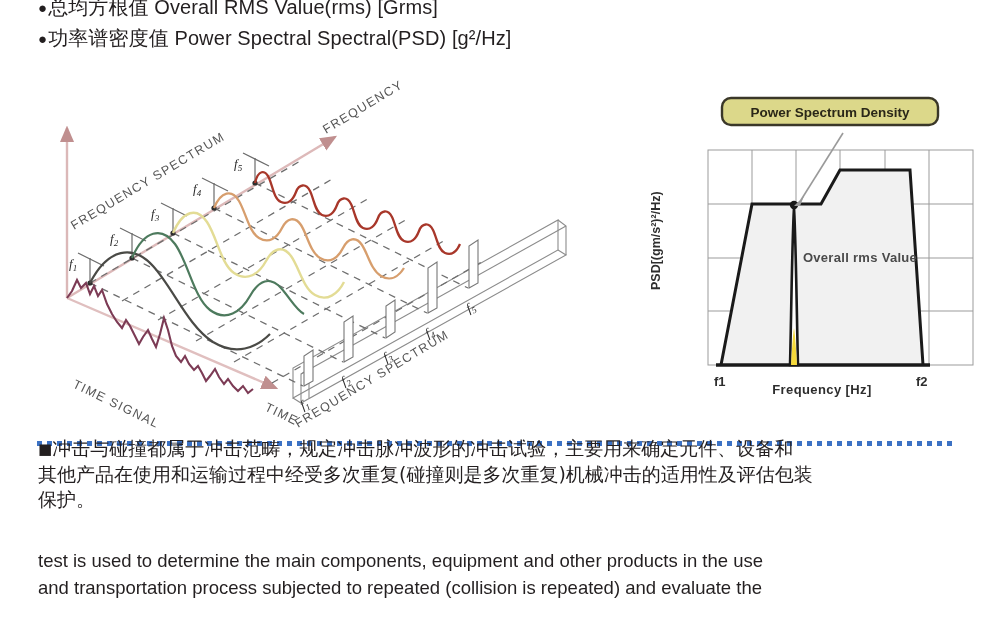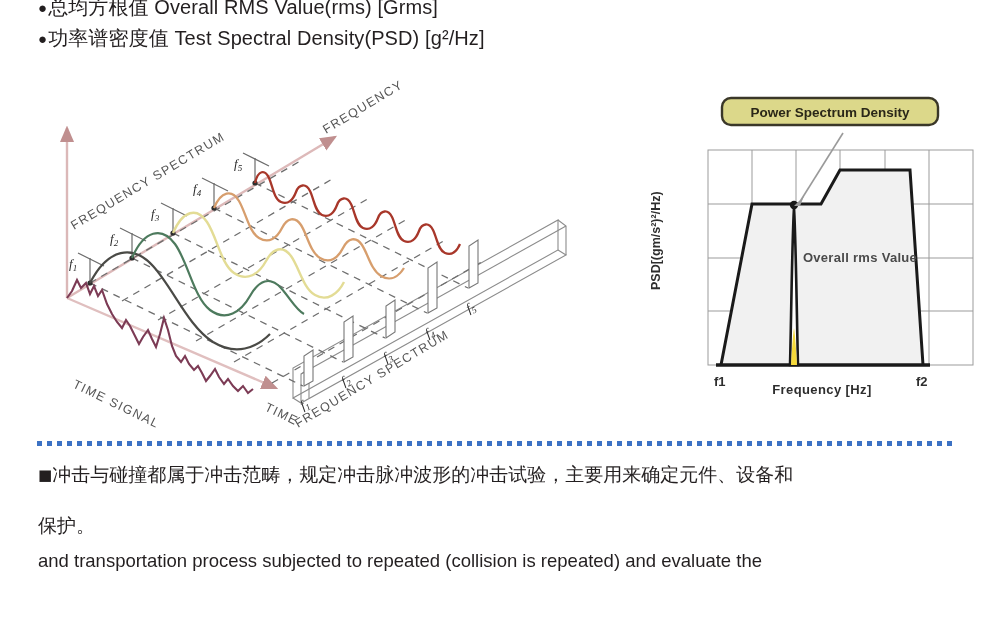--- a/index.html
+++ b/index.html
@@ -32,42 +32,42 @@
 
   
   .divider{
     position:absolute;left:37px;top:441px;width:918px;height:5px;
     background-image:linear-gradient(to right,#3c72c4 0 5px,transparent 5px 10px);
     background-size:10px 5px;background-repeat:repeat-x;
   }
 
   
   .body-cn{
-    position:absolute;left:38px;top:462px;width:905px;
+    position:absolute;left:38px;top:436px;width:905px;
     font-family:"DejaVu Sans","Liberation Sans",sans-serif;
     font-size:19px;line-height:25px;color:#231f20;
   }
   .sq{font-size:15px;vertical-align:1px;}
   .body-en{
     position:absolute;left:38px;top:548px;width:905px;
     font-size:18.5px;line-height:26.5px;color:#231f20;
   }
   .body-en div{white-space:nowrap;}
 </style>
 </head>
 <body>
 
 <div class="page">
 
   <div class="bullets">
     <div class="bullet-line">
       <span class="bullet-dot">●</span><span class="cn">总均方根值</span> <span>Overall RMS Value(rms) [Grms]</span>
     </div>
     <div class="bullet-line">
-      <span class="bullet-dot">●</span><span class="cn">功率谱密度值</span> <span>Test Spectral Density(PSD) [g²/Hz]</span>
+      <span class="bullet-dot">●</span><span class="cn">功率谱密度值</span> <span>Power Spectral Spectral(PSD) [g²/Hz]</span>
     </div>
   </div>
 
   <div class="figure-band">
 
     <div class="fig3d">
       <svg width="560" height="330" viewBox="0 0 560 330">
         <defs>
           <marker id="ah" markerWidth="7" markerHeight="7" refX="6" refY="3" orient="auto">
             <path d="M0,0 L7,3 L0,6 z" fill="#c08f8f"></path>
@@ -245,21 +245,22 @@
 
         <text x="184" y="304" text-anchor="middle" font-family="'Liberation Sans',sans-serif" font-size="13" font-weight="bold" fill="#2e2e2e" letter-spacing=".4">Frequency [Hz]</text>
       </svg>
     </div>
   </div>
 
   <div class="divider"></div>
 
   <div class="body-cn">
     <span class="sq">■</span><span>冲击与碰撞都属于冲击范畴，规定冲击脉冲波形的冲击试验，主要用来确定元件、设备和</span><br>
-    <br>
+    <span>其他产品在使用和运输过程中经受多次重复(碰撞则是多次重复)机械冲击的适用性及评估包装</span><br>
     <span>保护。</span>
   </div>
 
   <div class="body-en">
+    <div>test is used to determine the main components, equipment and other products in the use</div>
     <div>and transportation process subjected to repeated (collision is repeated) and evaluate the</div>
   </div>
 
 </div>
 
 </body></html>

